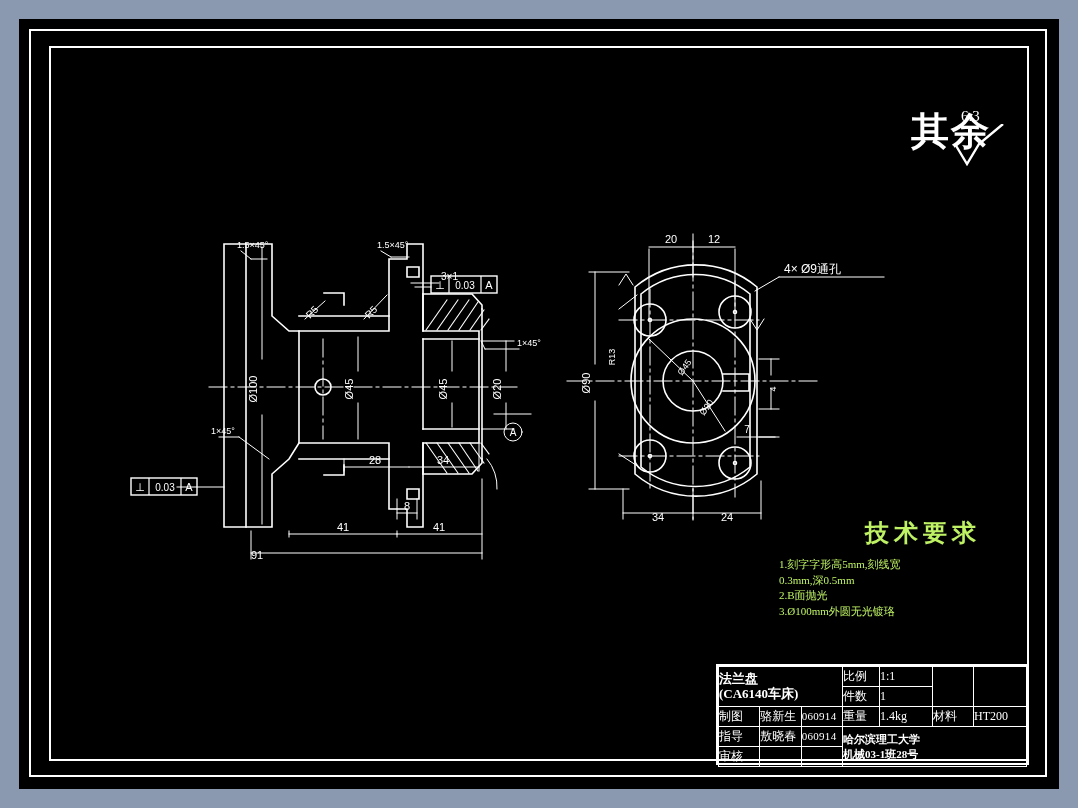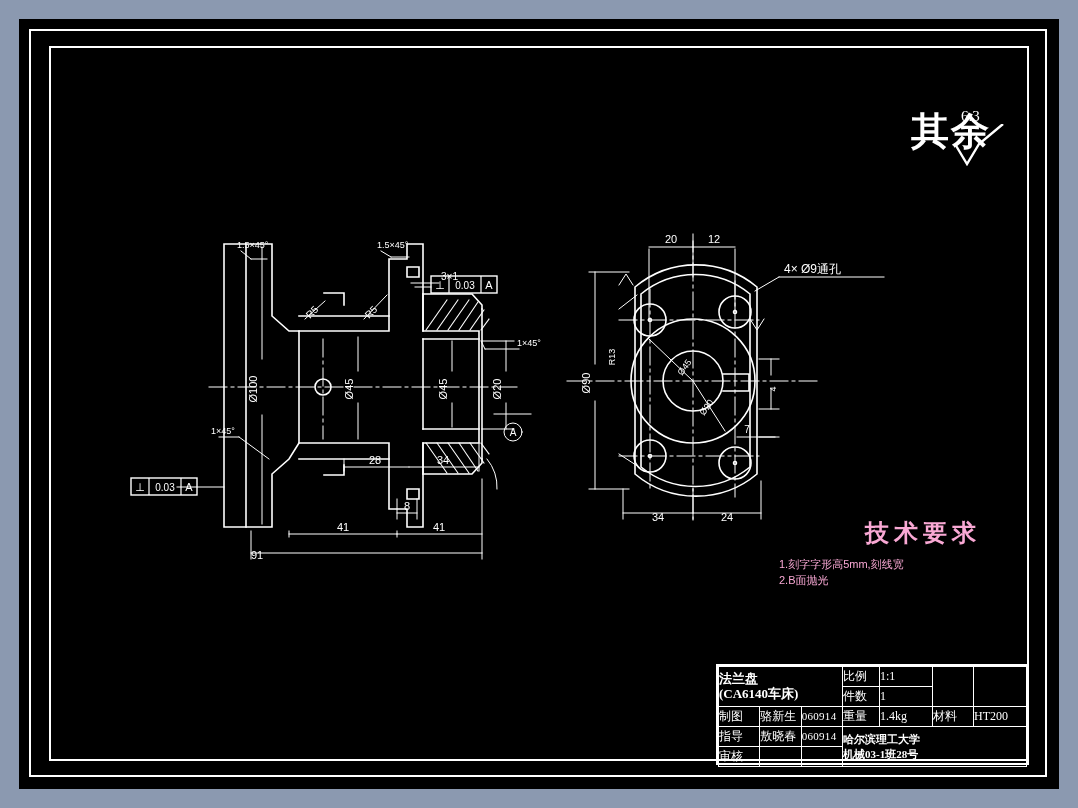--- a/index.html
+++ b/index.html
@@ -30,22 +30,22 @@
   #rough{
     position:absolute;left:868px;top:93px;color:#fff;
     font-family:"Liberation Serif","DejaVu Serif",serif;
   }
   #rough .cn{font-size:38px;font-weight:700;letter-spacing:2px;line-height:1;margin-left:24px;}
   #rough .val{position:absolute;left:74px;top:-4px;font-size:15px;}
   #rough .sym{position:absolute;left:66px;top:12px;}
 
   
   #techreq{
-    position:absolute;left:760px;top:498px;width:270px;color:#f9a8d4;
-    font-family:Liberation Sans, sans-serif;
+    position:absolute;left:760px;top:498px;width:270px;color:#bef264;
+    font-family:Liberation Serif, serif;
   }
   #techreq .title{
     font-size:24px;font-weight:700;text-align:center;letter-spacing:5px;
     margin:0 0 8px 0;padding-left:18px;
   }
   #techreq .line{font-size:11px;line-height:1.42;white-space:nowrap;}
 
   
   #titleblock{
     position:absolute;left:697px;top:645px;width:313px;height:101px;
@@ -332,21 +332,23 @@
     <span class="sym">
       <svg width="52" height="42" viewBox="0 0 52 42">
         <path d="M2,20 L14,40 L26,20 L50,0" stroke="#fff" stroke-width="2.4" fill="none"></path>
       </svg>
     </span>
   </div>
 
   <div id="techreq">
     <div class="title">技术要求</div>
     <div class="line">1.刻字字形高5mm,刻线宽</div>
+    <div class="line">0.3mm,深0.5mm</div>
     <div class="line">2.B面抛光</div>
+    <div class="line">3.Ø100mm外圆无光镀珞</div>
   </div>
 
   <div id="titleblock">
     <table>
       <tbody>
           <tr style="height:20px;">
         <td class="part" colspan="3" rowspan="2">
           <div>法兰盘</div>
           <div>(CA6140车床)</div>
         </td>

